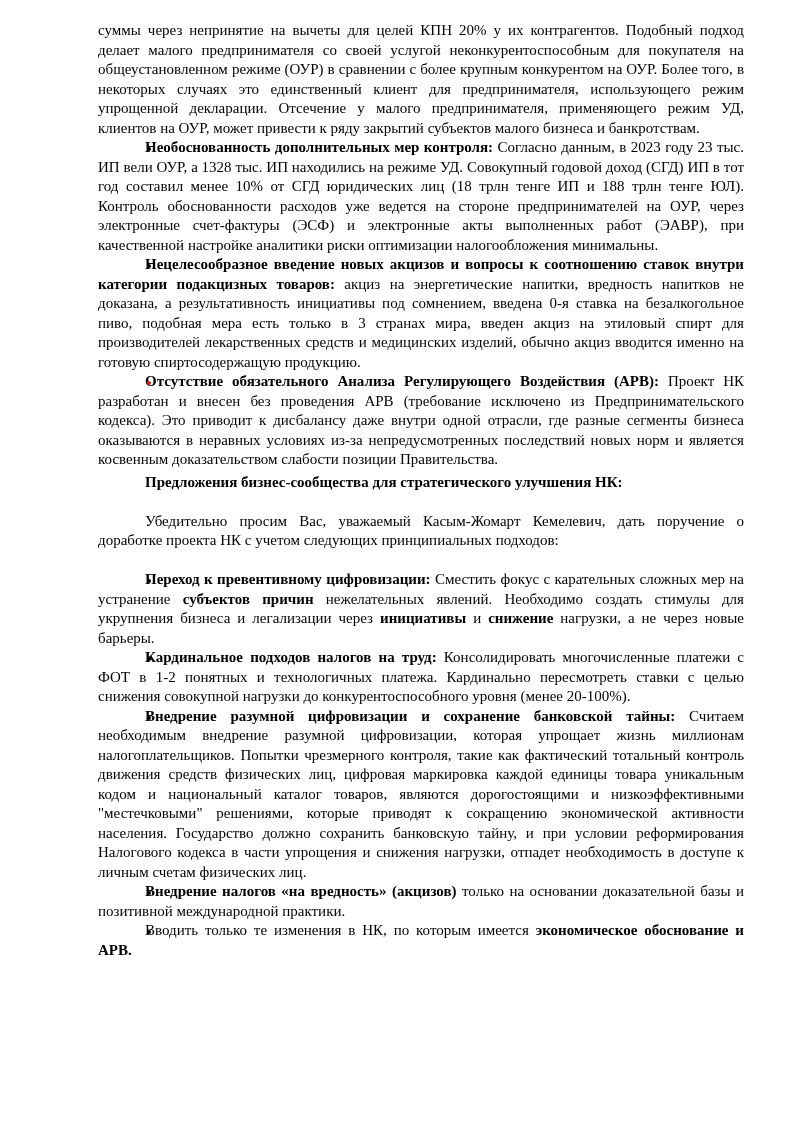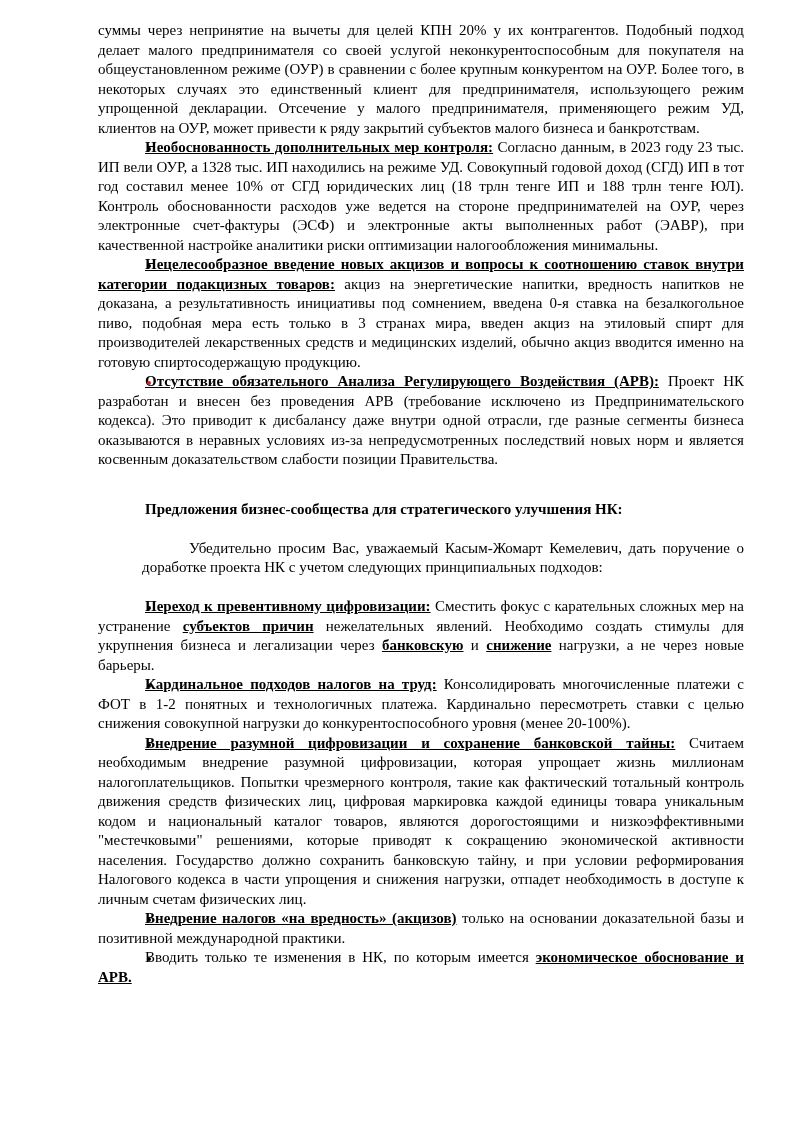--- a/index.html
+++ b/index.html
@@ -13,24 +13,24 @@
   .bullet { text-indent: 47px; position: relative; }
   .bullet .dot {
     display: inline-block; width: 47px; text-indent: 0;
     position: relative; margin-left: -47px;
   }
   .bullet .dot::before {
     content: ""; position: absolute; left: 49px; top: -5px;
     width: 4px; height: 4px; border-radius: 50%; background: #000;
   }
   .bullet .dot.red::before { background: #e0201e; }
-  .heading { font-weight: bold; text-indent: 47px; margin-top: 30px; }
-  .indent { text-indent: 47px; margin-left: 44px; }
+  .heading { font-weight: bold; text-indent: 47px; margin-top: 3px; }
+  .indent { text-indent: 47px; }
   .spacer { height: 19.5px; }
-  b { font-weight: bold; text-decoration: underline; }
+  b { font-weight: bold; }
 </style>
 </head>
 <body>
 
 <div class="page">
 
   <p>суммы через непринятие на вычеты для целей КПН 20% у их контрагентов. Подобный подход делает малого предпринимателя со своей услугой неконкурентоспособным для покупателя на общеустановленном режиме (ОУР) в сравнении с более крупным конкурентом на ОУР. Более того, в некоторых случаях это единственный клиент для предпринимателя, использующего режим упрощенной декларации. Отсечение у малого предпринимателя, применяющего режим УД, клиентов на ОУР, может привести к ряду закрытий субъектов малого бизнеса и банкротствам.</p>
 
   <p class="bullet">
     <span class="dot"></span><b>Необоснованность дополнительных мер контроля:</b><span> Согласно данным, в 2023 году 23 тыс. ИП вели ОУР, а 1328 тыс. ИП находились на режиме УД. Совокупный годовой доход (СГД) ИП в тот год составил менее 10% от СГД юридических лиц (18 трлн тенге ИП и 188 трлн тенге ЮЛ). Контроль обоснованности расходов уже ведется на стороне предпринимателей на ОУР, через электронные счет-фактуры (ЭСФ) и электронные акты выполненных работ (ЭАВР), при качественной настройке аналитики риски оптимизации налогообложения минимальны.</span>
@@ -45,21 +45,21 @@
   </p>
 
 
   <p class="heading">Предложения бизнес-сообщества для стратегического улучшения НК:</p>
   <div class="spacer"></div>
 
   <p class="indent">Убедительно просим Вас, уважаемый Касым-Жомарт Кемелевич, дать поручение о доработке проекта НК с учетом следующих принципиальных подходов:</p>
   <div class="spacer"></div>
 
   <p class="bullet">
-    <span class="dot"></span><b>Переход к превентивному цифровизации:</b><span> Сместить фокус с карательных сложных мер на устранение </span><b>субъектов причин</b><span> нежелательных явлений. Необходимо создать стимулы для укрупнения бизнеса и легализации через </span><b>банковскую</b><span> и </span><b>снижение</b><span> нагрузки, а не через новые барьеры.</span>
+    <span class="dot"></span><b>Переход к превентивному цифровизации:</b><span> Сместить фокус с карательных сложных мер на устранение </span><b>субъектов причин</b><span> нежелательных явлений. Необходимо создать стимулы для укрупнения бизнеса и легализации через </span><b>инициативы</b><span> и </span><b>снижение</b><span> нагрузки, а не через новые барьеры.</span>
   </p>
 
   <p class="bullet">
     <span class="dot"></span><b>Кардинальное подходов налогов на труд:</b><span> Консолидировать многочисленные платежи с ФОТ в 1-2 понятных и технологичных платежа. Кардинально пересмотреть ставки с целью снижения совокупной нагрузки до конкурентоспособного уровня (менее 20-100%).</span>
   </p>
 
   <p class="bullet">
     <span class="dot"></span><b>Внедрение разумной цифровизации и сохранение банковской тайны:</b><span> Считаем необходимым внедрение разумной цифровизации, которая упрощает жизнь миллионам налогоплательщиков. Попытки чрезмерного контроля, такие как фактический тотальный контроль движения средств физических лиц, цифровая маркировка каждой единицы товара уникальным кодом и национальный каталог товаров, являются дорогостоящими и низкоэффективными "местечковыми" решениями, которые приводят к сокращению экономической активности населения. Государство должно сохранить банковскую тайну, и при условии реформирования Налогового кодекса в части упрощения и снижения нагрузки, отпадет необходимость в доступе к личным счетам физических лиц.</span>
   </p>
 

